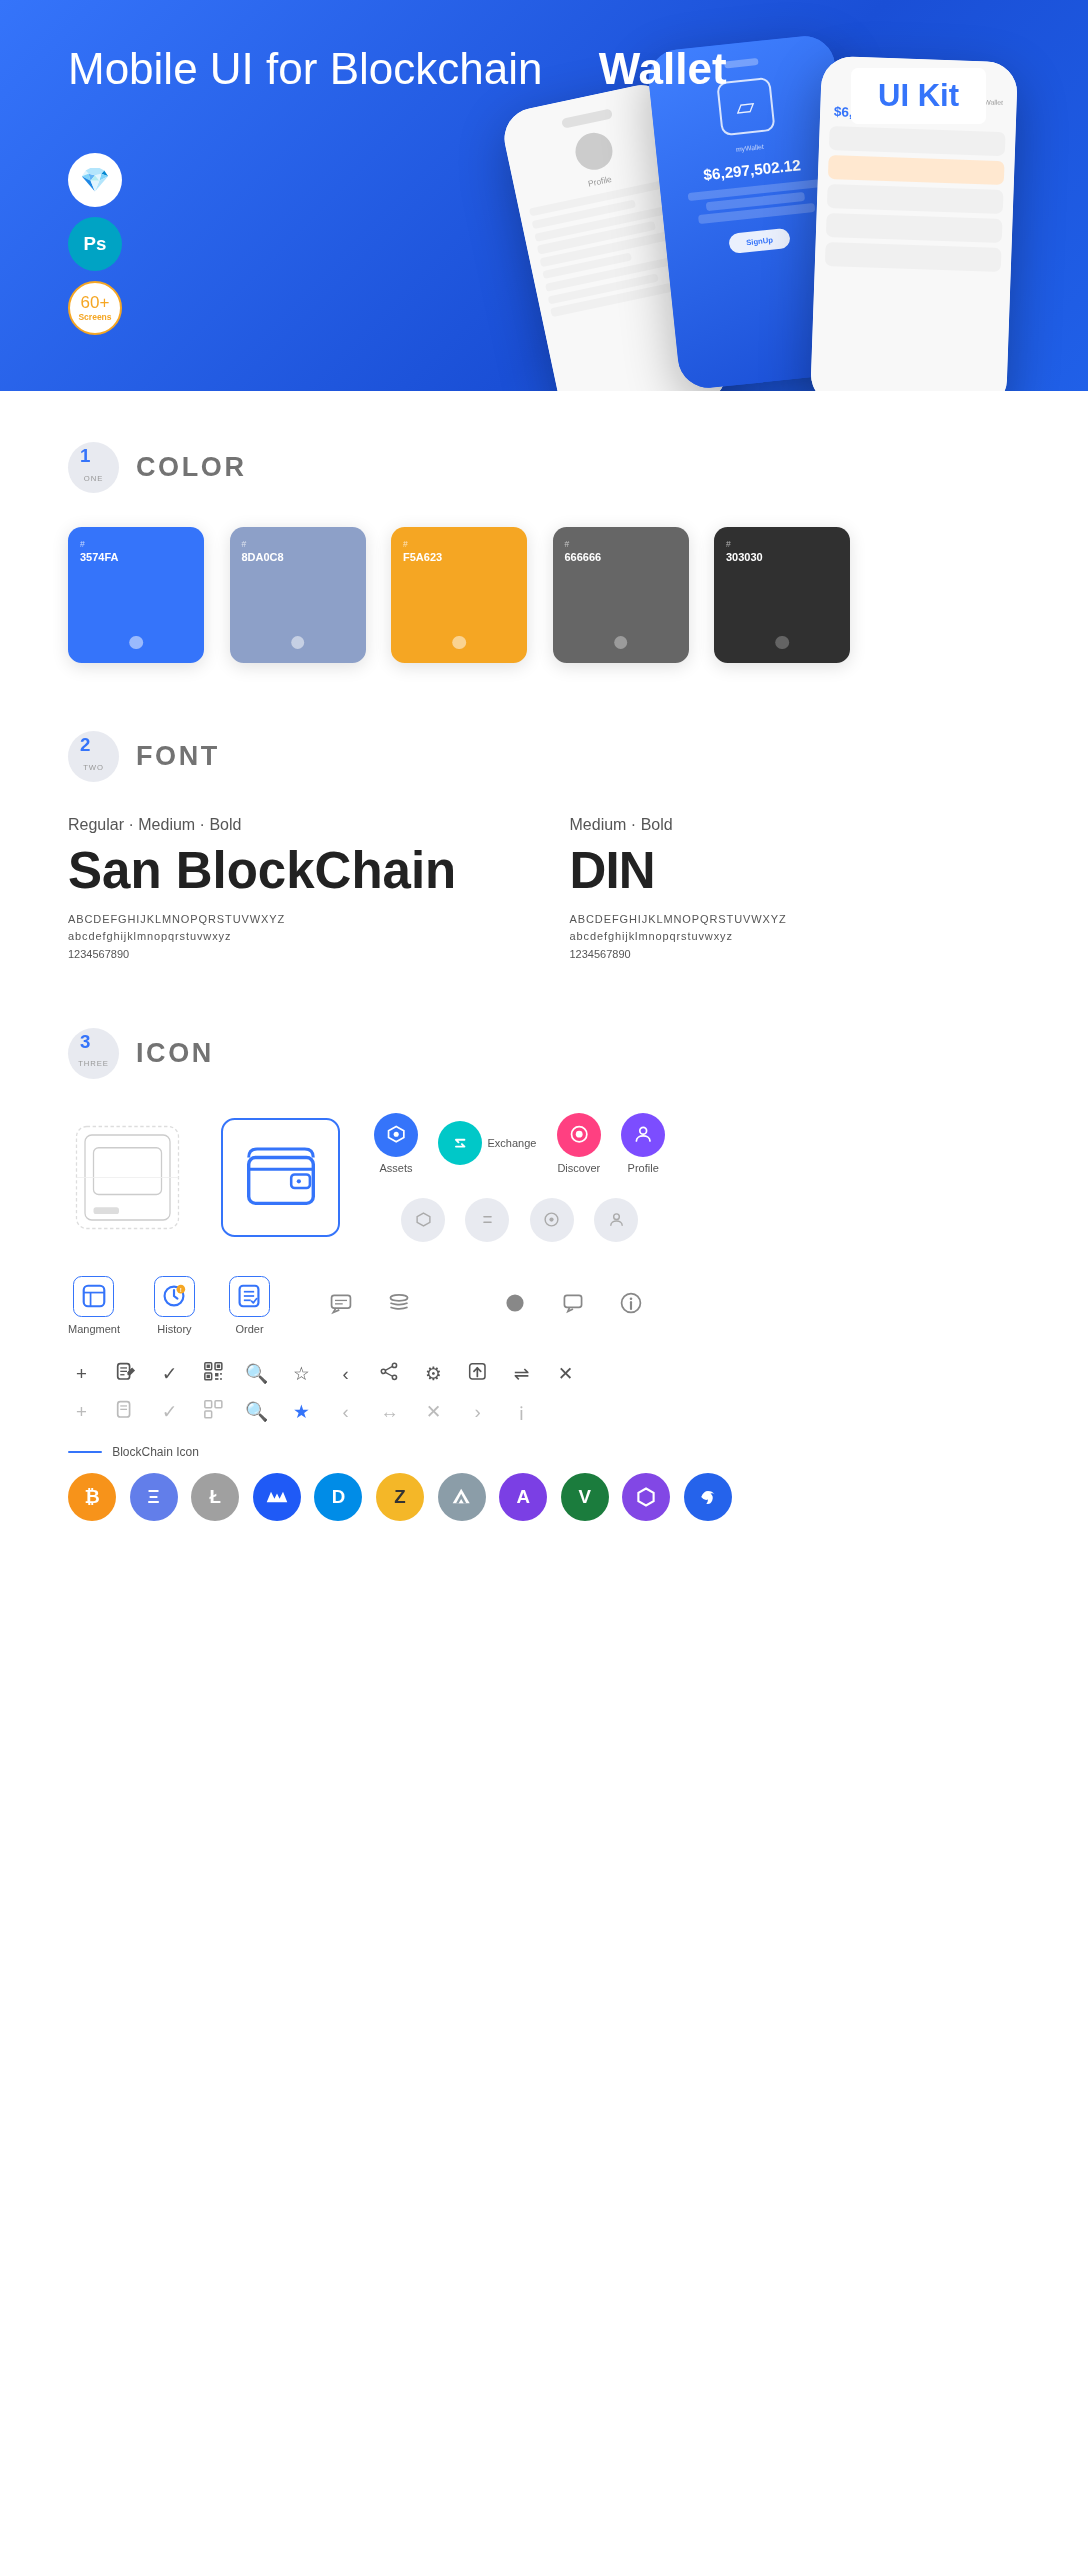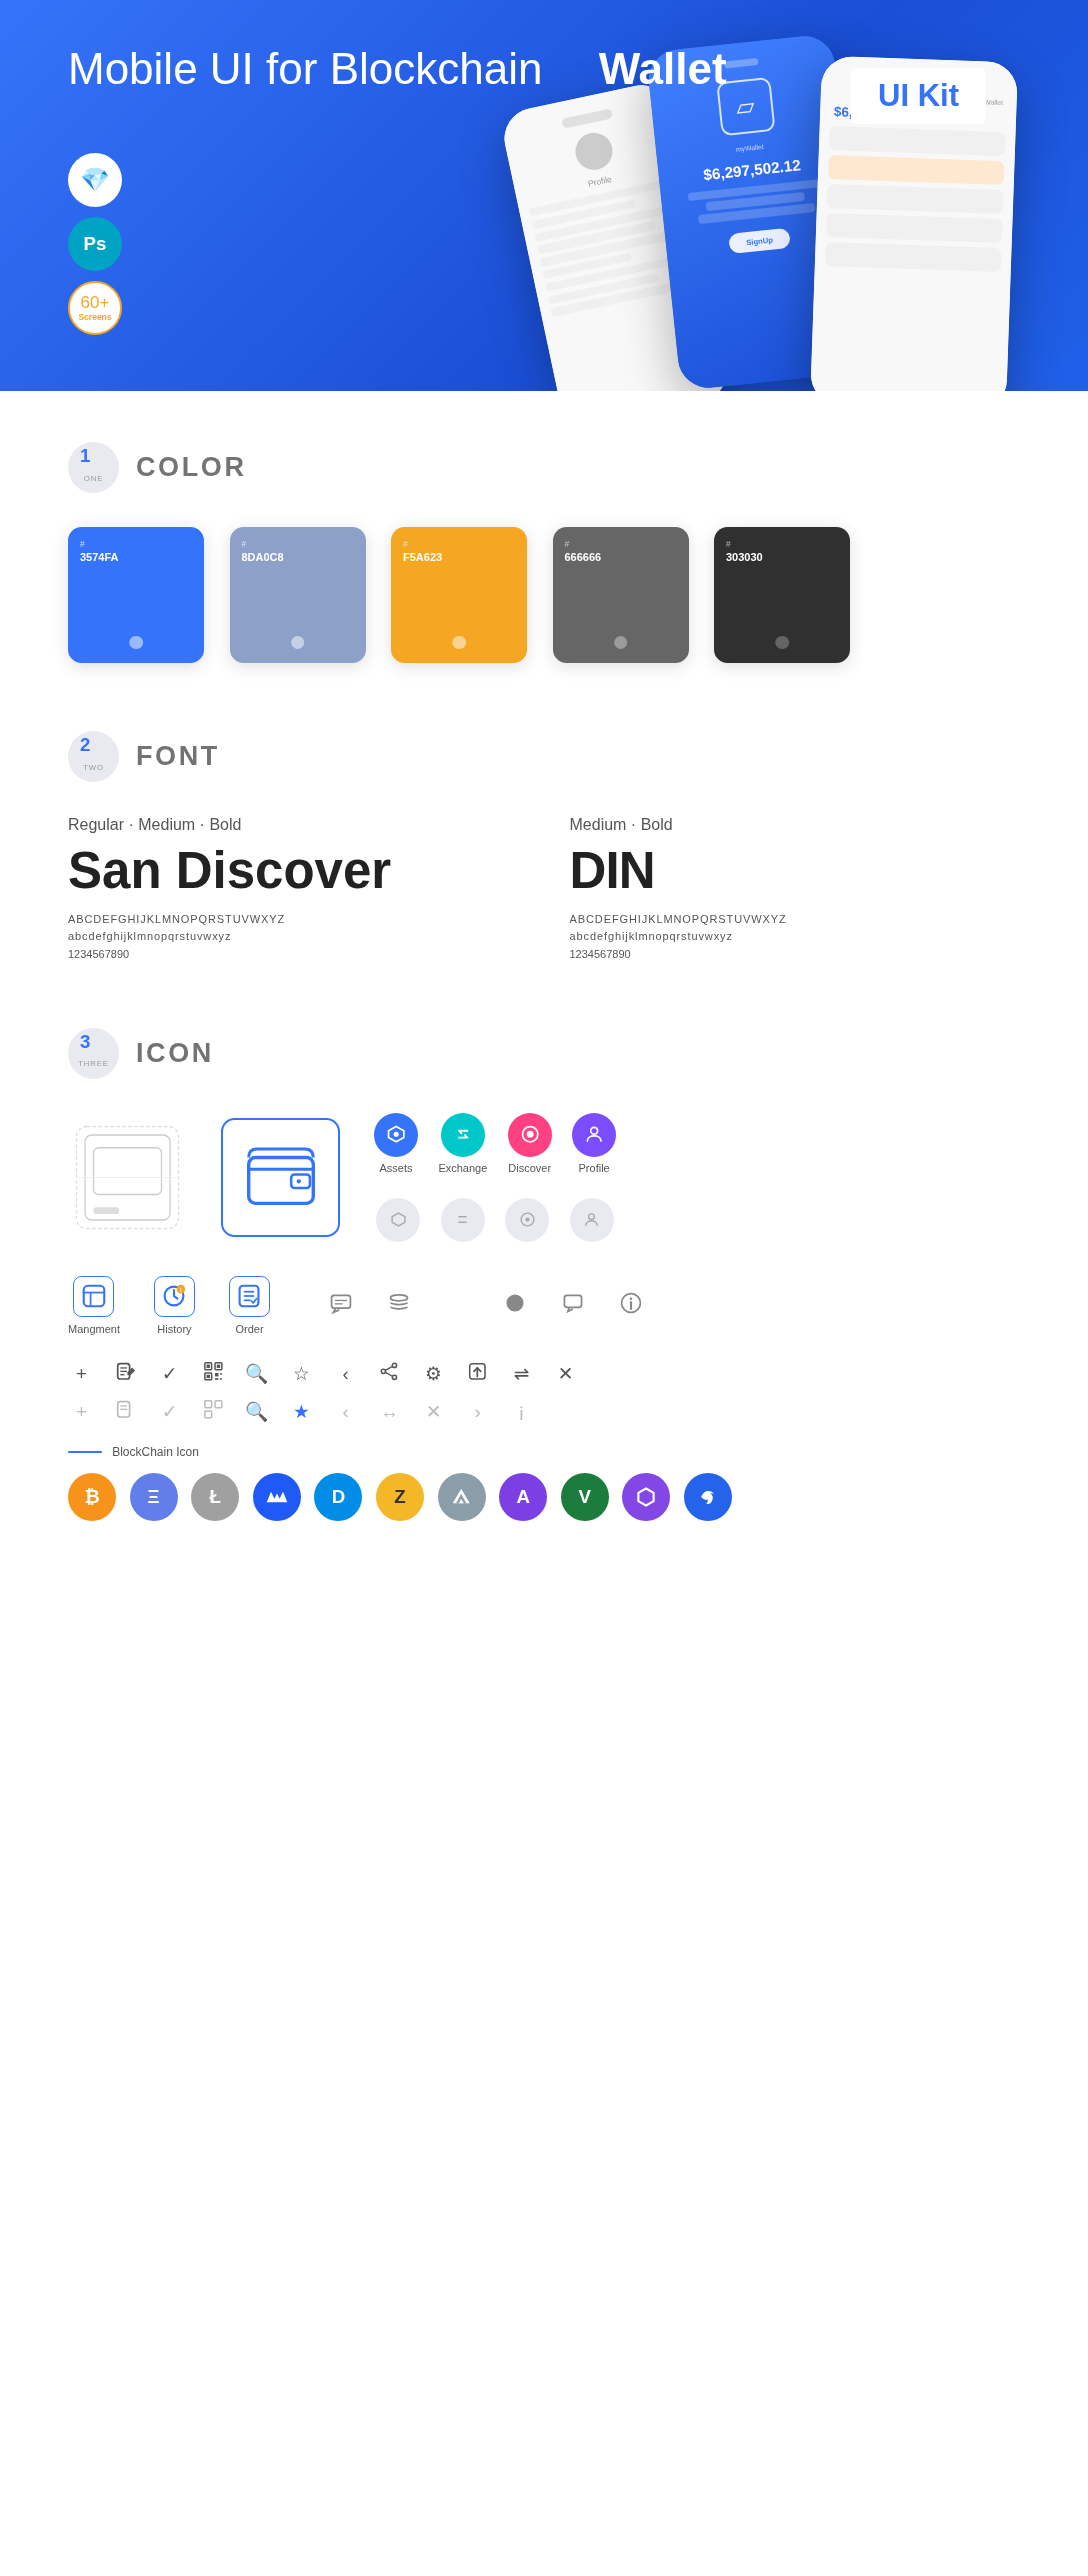--- a/index.html
+++ b/index.html
@@ -363,21 +363,21 @@
   <div class="section-header">
     <div class="section-number">
       <span class="num">2</span>
       <span class="word">TWO</span>
     </div>
     <div class="section-title">FONT</div>
   </div>
   <div class="font-grid">
     <div>
       <div class="font-style-label">Regular · Medium · Bold</div>
-      <div class="font-name-sf">San Discover</div>
+      <div class="font-name-sf">San BlockChain</div>
       <div class="font-chars">ABCDEFGHIJKLMNOPQRSTUVWXYZ</div>
       <div class="font-chars">abcdefghijklmnopqrstuvwxyz</div>
       <div class="font-nums">1234567890</div>
     </div>
     <div>
       <div class="font-style-label">Medium · Bold</div>
       <div class="font-name-din">DIN</div>
       <div class="font-chars">ABCDEFGHIJKLMNOPQRSTUVWXYZ</div>
       <div class="font-chars">abcdefghijklmnopqrstuvwxyz</div>
       <div class="font-nums">1234567890</div>
@@ -422,21 +422,21 @@
         <div style="display:flex;gap:20.4px">
           <div style="display:flex;flex-direction:column;align-items:center;gap:5.1px">
             <div class="icon-circle">
               <svg width="20.4" height="20.4" viewBox="0 0 24 24" fill="none">
                 <polygon points="12,3 21,8 21,16 12,21 3,16 3,8" stroke="white" stroke-width="2" fill="none"></polygon>
                 <circle cx="12" cy="12" r="3" fill="white"></circle>
               </svg>
             </div>
             <span class="icon-label">Assets</span>
           </div>
-          <div style="display:flex;flex-direction:column;align-items:center;gap:5.1px">
+          <div style="display:flex;flex-direction:row;align-items:center;gap:5.1px">
             <div class="icon-circle" style="background:#00C8C8">
               <svg width="20.4" height="20.4" viewBox="0 0 24 24" fill="none">
                 <path d="M7 16 L17 16 M17 16 L14 13 M7 8 L17 8 M7 8 L10 11" stroke="white" stroke-width="2.2" stroke-linecap="round"></path>
               </svg>
             </div>
             <span class="icon-label">Exchange</span>
           </div>
           <div style="display:flex;flex-direction:column;align-items:center;gap:5.1px">
             <div class="icon-circle" style="background:#FF4081">
               <svg width="20.4" height="20.4" viewBox="0 0 24 24" fill="none">

